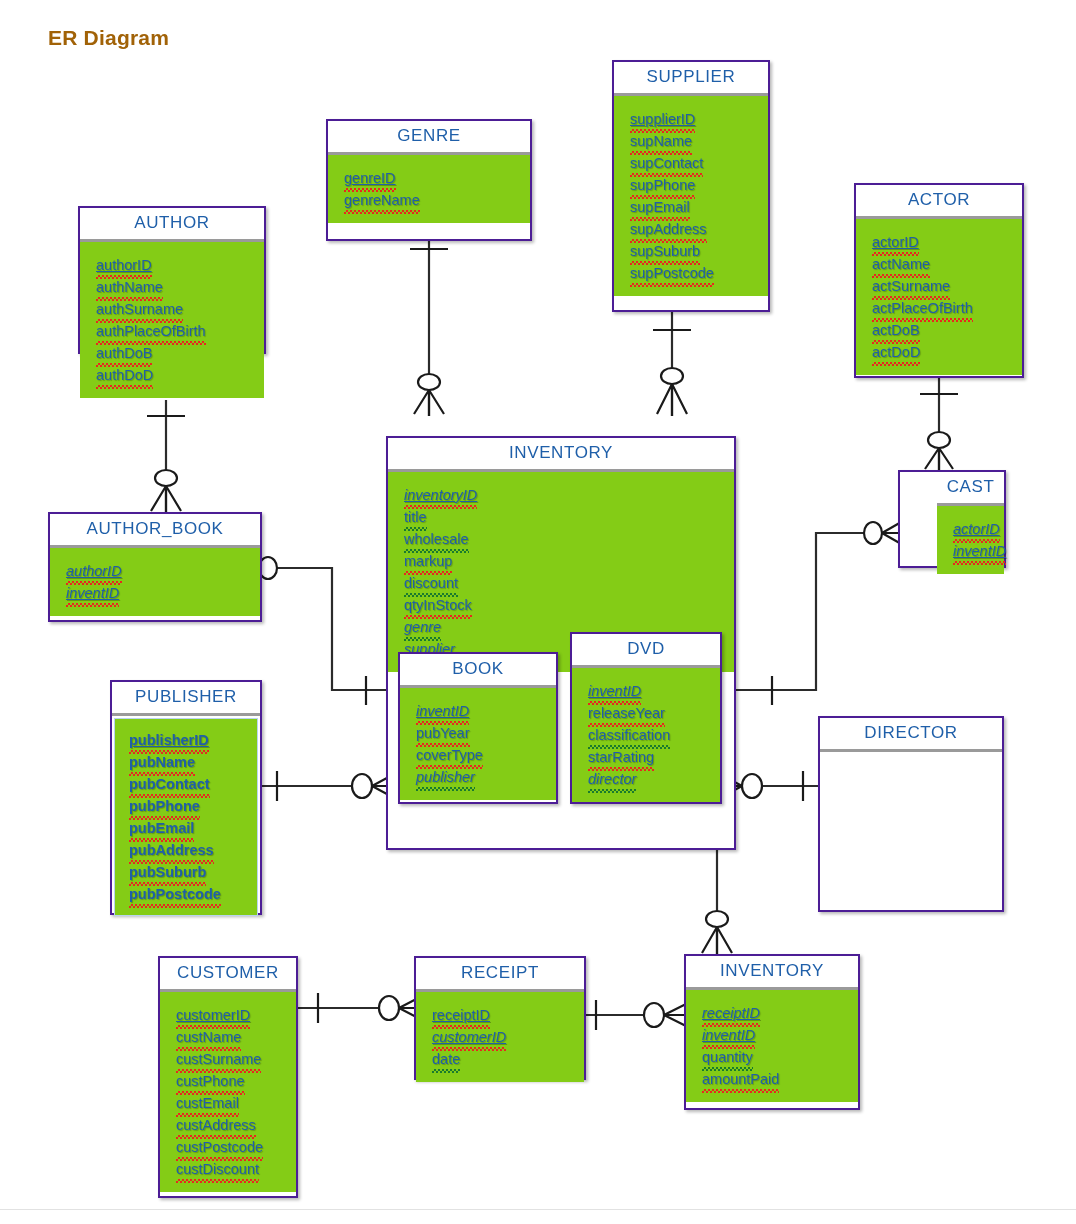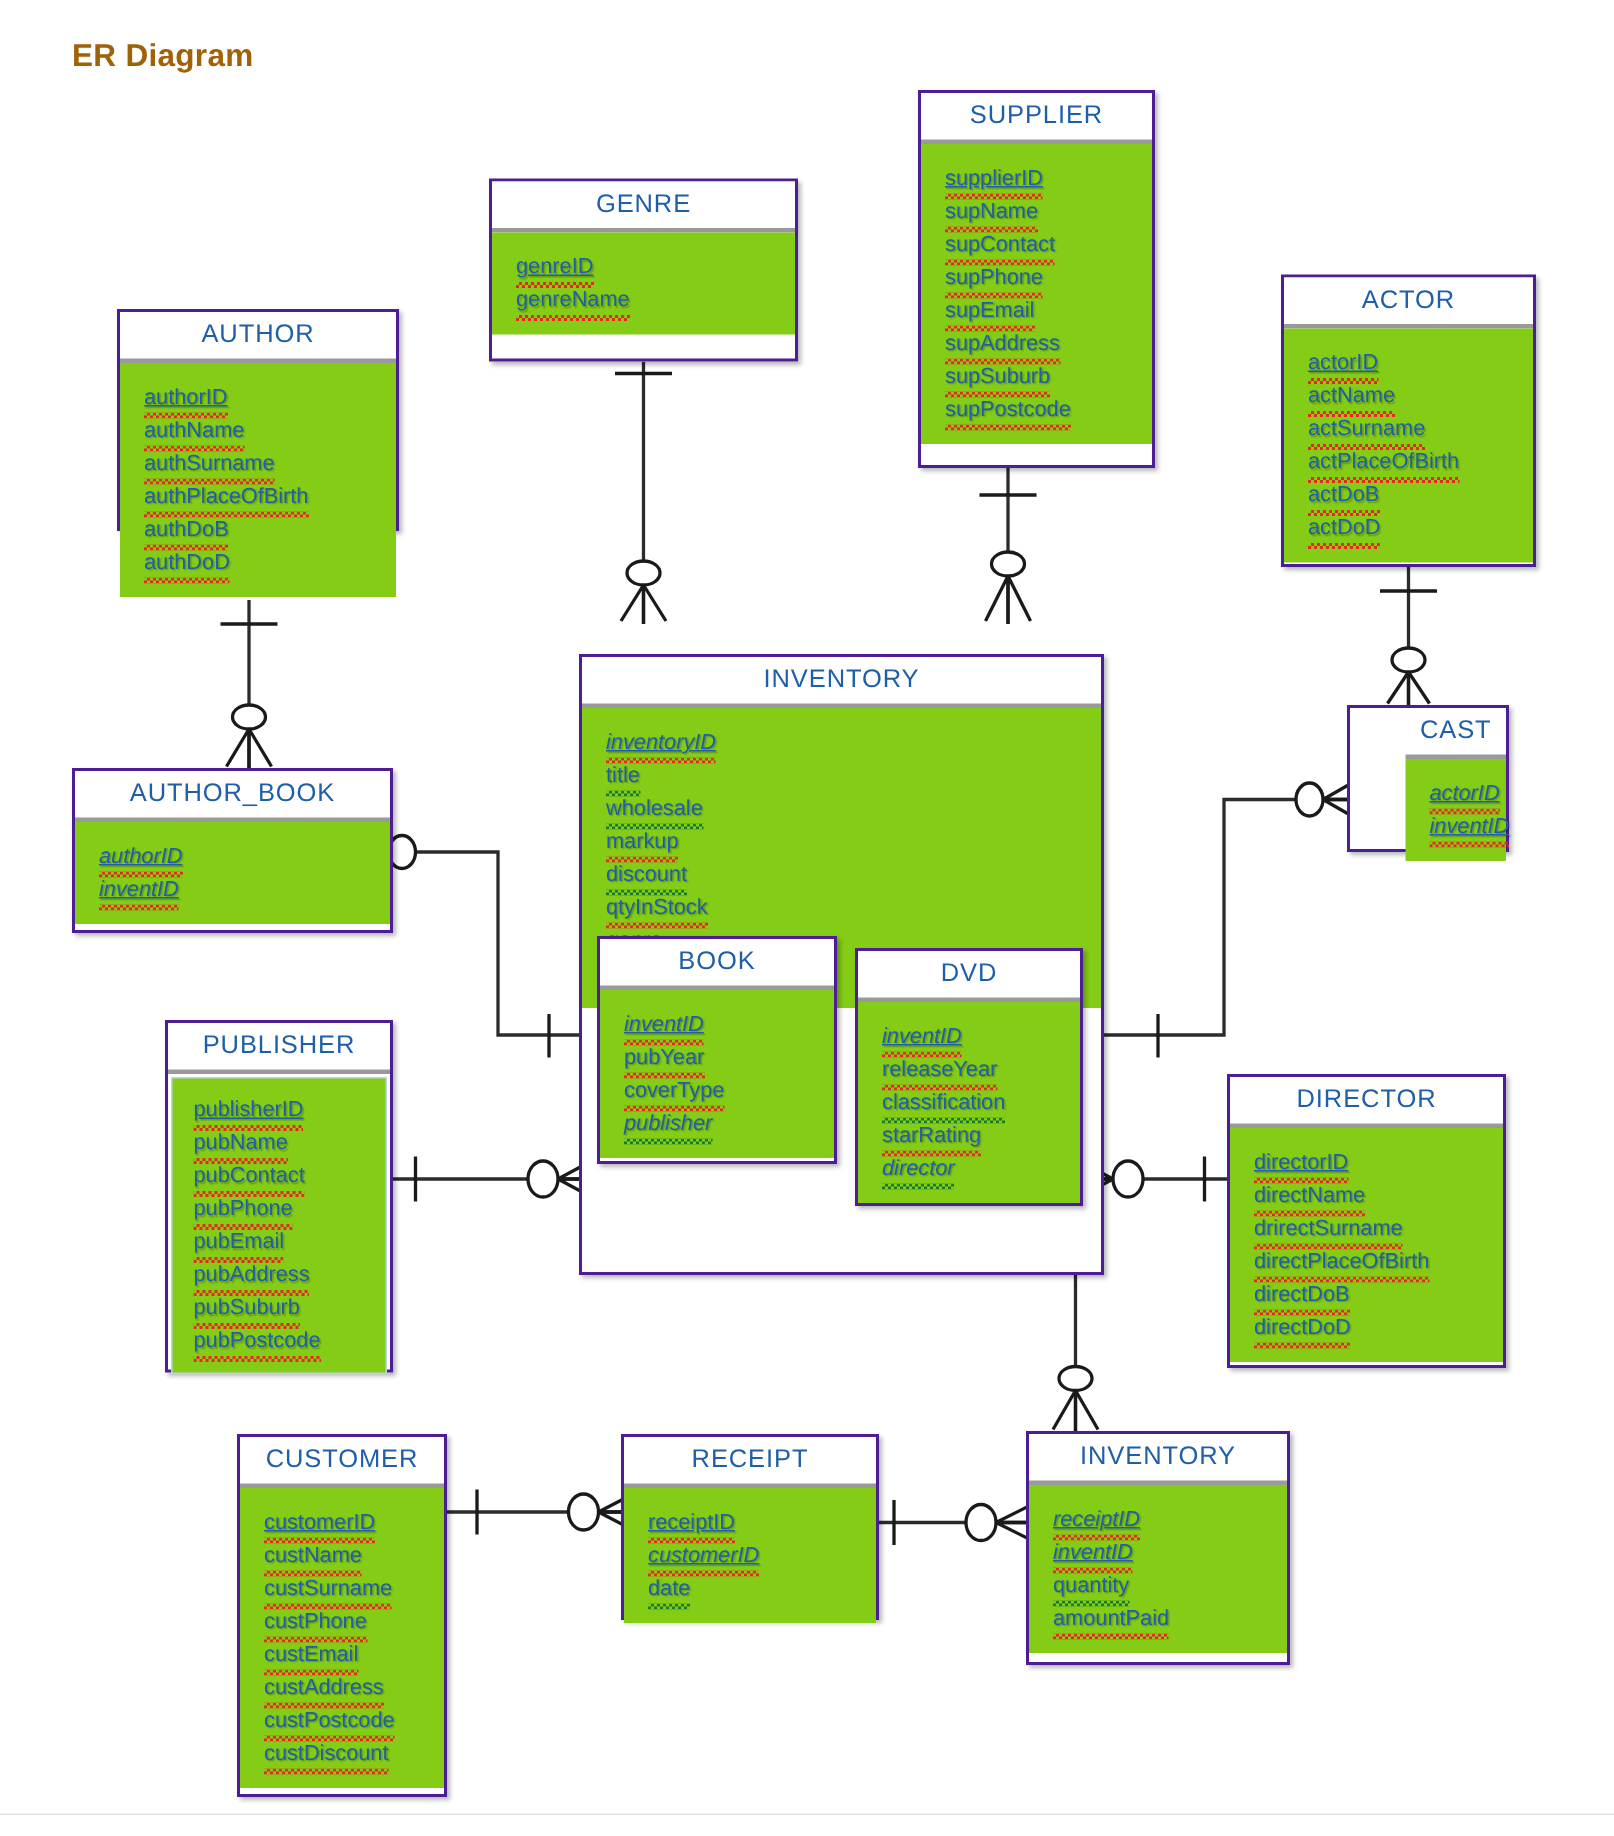--- a/index.html
+++ b/index.html
@@ -42,20 +42,21 @@
     white-space: nowrap;
   }
   .entity .attrs {
     padding: 12px 0 12px 16px;
     background: #84cc16;
   }
   .entity.selected .attrs {
     border: 1px solid #b9d4f0;
     margin: 2px;
     padding: 10px 0 10px 14px;
+    font-weight: bold;
   }
   .attr {
     font-size: 14.5px;
     color: #1F5FA9;
     line-height: 1.52;
     white-space: nowrap;
     position: relative;
     width: fit-content;
     text-shadow: 1px 1px 1px rgba(0,0,0,.25);
   }
@@ -250,21 +251,21 @@
           <div class="attr fk sq-red">inventID</div>
         </div>
       </div>
       <div class="entity" style="left: 898px; top: 470px; width: 108px; height: 98px; padding-left: 37px;">
         <div class="ent-title">CAST</div>
         <div class="attrs">
           <div class="attr fk sq-red">actorID</div>
           <div class="attr fk sq-red">inventID</div>
         </div>
       </div>
-      <div class="entity" style="left: 398px; top: 624px; width: 160px; height: 152px;">
+      <div class="entity" style="left: 398px; top: 652px; width: 160px; height: 152px;">
         <div class="ent-title">BOOK</div>
         <div class="attrs">
           <div class="attr fk sq-red">inventID</div>
           <div class="attr sq-red">pubYear</div>
           <div class="attr sq-red">coverType</div>
           <div class="attr fk sq-green" style="text-decoration: none;">publisher</div>
         </div>
       </div>
       <div class="entity" style="left: 570px; top: 632px; width: 152px; height: 172px;">
         <div class="ent-title">DVD</div>
@@ -284,28 +285,20 @@
           <div class="attr sq-red">pubContact</div>
           <div class="attr sq-red">pubPhone</div>
           <div class="attr sq-red">pubEmail</div>
           <div class="attr sq-red">pubAddress</div>
           <div class="attr sq-red">pubSuburb</div>
           <div class="attr sq-red">pubPostcode</div>
         </div>
       </div>
       <div class="entity" style="left: 818px; top: 716px; width: 186px; height: 196px;">
         <div class="ent-title">DIRECTOR</div>
-        <div class="attrs">
-          <div class="attr pk sq-red">directorID</div>
-          <div class="attr sq-red">directName</div>
-          <div class="attr sq-red">drirectSurname</div>
-          <div class="attr sq-red">directPlaceOfBirth</div>
-          <div class="attr sq-red">directDoB</div>
-          <div class="attr sq-red">directDoD</div>
-        </div>
       </div>
       <div class="entity" style="left: 158px; top: 956px; width: 140px; height: 242px;">
         <div class="ent-title">CUSTOMER</div>
         <div class="attrs">
           <div class="attr pk sq-red">customerID</div>
           <div class="attr sq-red">custName</div>
           <div class="attr sq-red">custSurname</div>
           <div class="attr sq-red">custPhone</div>
           <div class="attr sq-red">custEmail</div>
           <div class="attr sq-red">custAddress</div>

